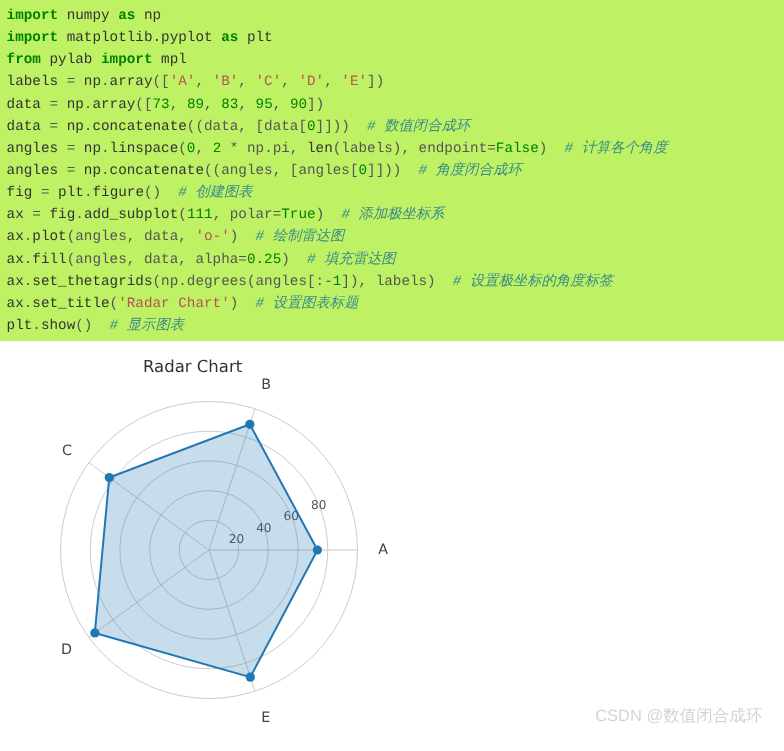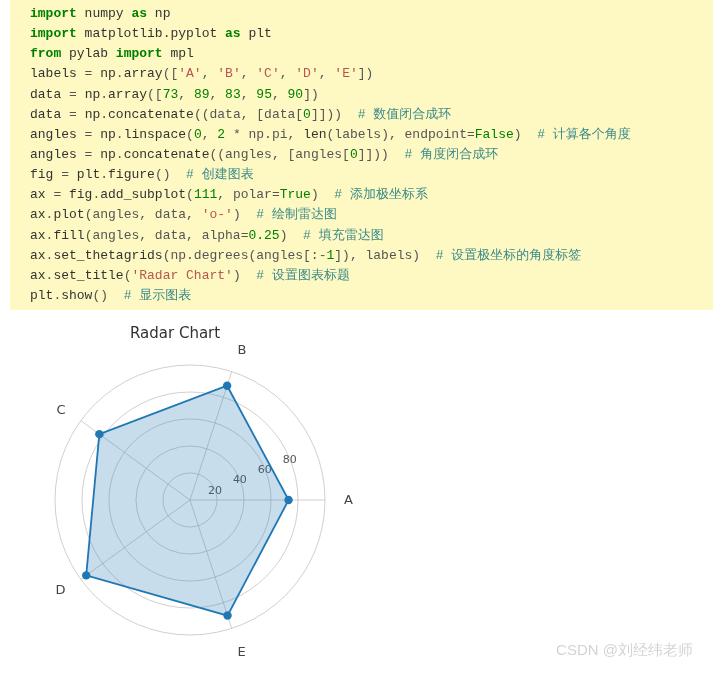--- a/index.html
+++ b/index.html
@@ -4,33 +4,32 @@
   <style>
     body {
       margin: 0;
       padding: 0;
       width: 713px;
       font-family: Consolas, 'Courier New', monospace;
       font-size: 13px;
       background: #fff;
     }
     .code-block {
-      background: #fef9c3;
-      padding: 4px 20px;
+      background: #bef264;
+      padding: 4px 6px;
       line-height: 1.55;
       white-space: pre;
       overflow: hidden;
-      margin-left: 10px;
     }
     .kw { color: #008000; font-weight: bold; }
     .nm { color: #333; }
     .op { color: #555; }
     .str { color: #b85450; }
     .num { color: #008000; }
-    .com { color: #3a8a8a; }
+    .com { color: #3a8a8a; font-style: italic; }
     .fn { color: #333; }
     .bool { color: #008000; font-weight: normal; }
     .chart-area {
       position: relative;
       height: 360px;
       background: #fff;
     }
     .watermark {
       position: absolute;
       right: 20px;
@@ -77,14 +76,14 @@
       <text x="289.778989511219" y="152.6701893045703" class="tick-label" text-anchor="middle">80</text>
       <path d="M 288.6 190.0 L 227.1 75.7 L 99.3 124.1 L 86.2 265.4 L 227.5 305.6 L 288.6 190.0 Z" class="radar-fill"></path>
       <path d="M 288.6 190.0 L 227.1 75.7 L 99.3 124.1 L 86.2 265.4 L 227.5 305.6 L 288.6 190.0 Z" class="radar-line"></path>
       <circle cx="288.55" cy="190" r="4.2" class="radar-pt"></circle>
       <circle cx="227.12839187414994" cy="75.73055956713729" r="4.2" class="radar-pt"></circle>
       <circle cx="99.34964578028715" cy="124.13866248062837" r="4.2" class="radar-pt"></circle>
       <circle cx="86.24357047141298" cy="265.38345860650963" r="4.2" class="radar-pt"></circle>
       <circle cx="227.5455648165561" cy="305.5533667298612" r="4.2" class="radar-pt"></circle>
       <text x="130" y="28" class="chart-title">Radar Chart</text>
     </svg>
-  <div class="watermark">CSDN @刘经纬老师</div>
+  <div class="watermark">CSDN @数值闭合成环</div>
 </div>
 
 </body></html>

